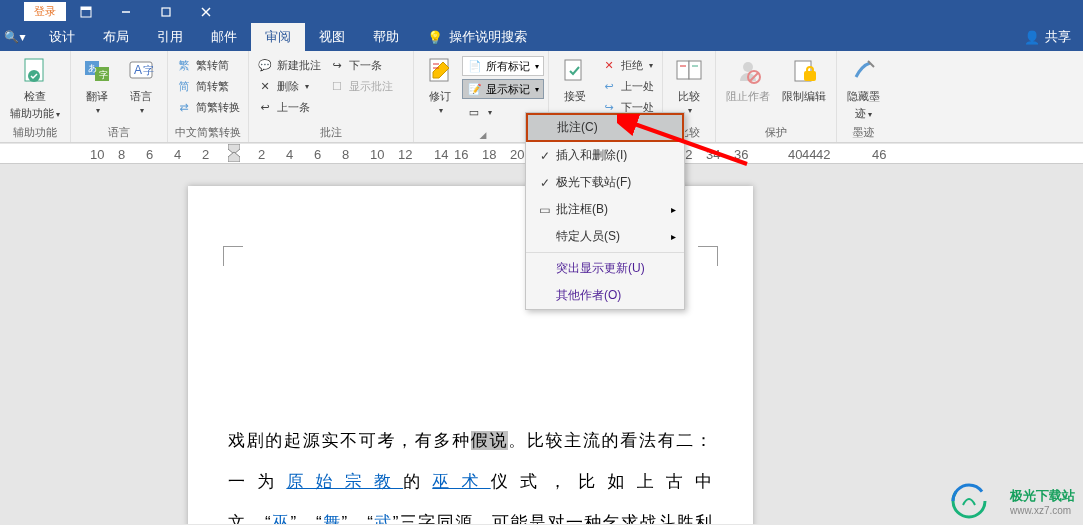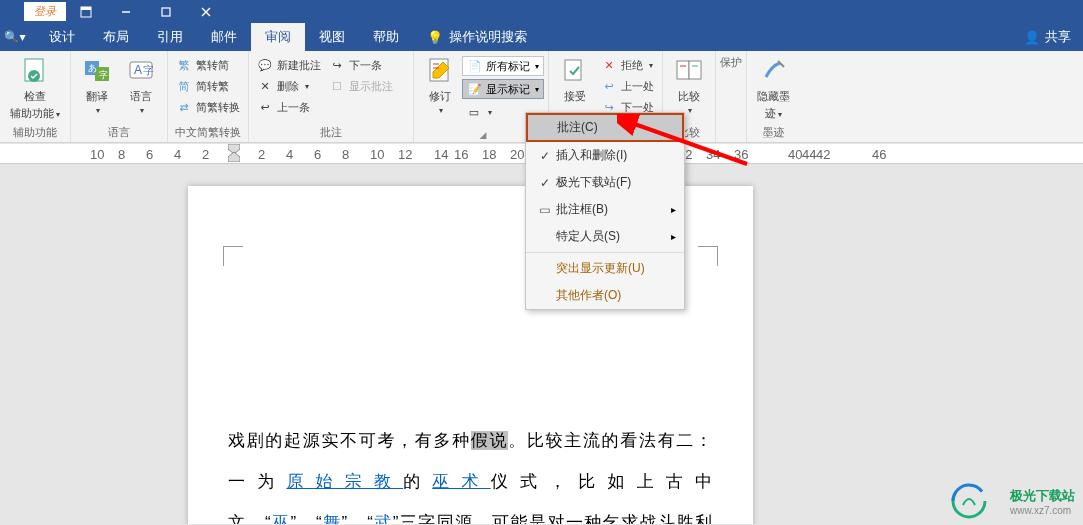--- a/index.html
+++ b/index.html
@@ -1,21 +1,21 @@
 <!DOCTYPE html>
 <html><head>
 <meta charset="utf-8">
 <style>
 *{margin:0;padding:0;box-sizing:border-box;font-family:"Microsoft YaHei",SimSun,sans-serif;}
 body{width:1083px;height:525px;background:#e6e6e6;overflow:hidden;position:relative;}
 
 
 .titlebar{height:23px;background:#2b579a;display:flex;align-items:center;color:#fff;font-size:11px;}
 .titlebar .title-text{flex:1;text-align:center;}
-.titlebar .right-btns{display:flex;align-items:center;gap:0;font-style:italic;}
+.titlebar .right-btns{display:flex;align-items:center;gap:0;}
 .titlebar .login-btn{background:#fff;color:#e8792f;padding:2px 10px;font-size:11px;}
 .titlebar .win-btn{width:40px;height:23px;display:flex;align-items:center;justify-content:center;color:#fff;}
 .titlebar .win-btn.close{background:transparent;}
 .titlebar .icon-wrap{width:24px;display:flex;align-items:center;justify-content:center;}
 
 
 .tabstrip{height:28px;background:#2b579a;display:flex;align-items:flex-end;color:#fff;font-size:13px;}
 .tabstrip .tab{padding:5px 14px 5px;cursor:pointer;}
 .tabstrip .tab.active{background:#f3f3f3;color:#2b579a;}
 .tabstrip .spacer{flex:1;}
@@ -49,21 +49,21 @@
 .crop-tl{left:35px;border-left:1px solid #999;border-top:1px solid #999;}
 .crop-tr{right:35px;border-right:1px solid #999;border-top:1px solid #999;}
 .para{font-size:17px;line-height:2.4;font-family:SimSun,serif;color:#000;text-align:justify;letter-spacing:1px;}
 .hl{background:#bfbfbf;}
 .lnk{color:#0563c1;text-decoration:underline;}
 
 
 .dropdown{position:absolute;left:525px;top:112px;width:160px;background:#f5f5f5;border:1px solid #c6c6c6;box-shadow:2px 2px 6px rgba(0,0,0,0.25);z-index:100;}
 .dropdown .mi{display:flex;align-items:center;font-size:12px;color:#333;padding:5px 8px;position:relative;}
 .dropdown .mi.highlighted{background:#c8cacb;border:2px solid #c2410c;padding:4px 7px;}
-.dropdown .mi.disabled{color:#a16207;}
+.dropdown .mi.disabled{color:#4c1d95;}
 .dropdown .divider{height:1px;background:#dcdcdc;margin:2px 0;}
 .dropdown .mi .check{width:22px;display:flex;justify-content:center;color:#444;}
 .dropdown .mi .lbl{flex:1;}
 .dropdown .mi .sub{font-size:10px;color:#000;margin-left:6px;}
 
 
 .track-combo{display:flex;align-items:center;border:1px solid #c6c6c6;background:#fff;font-size:11px;padding:1px 4px;gap:3px;}
 .track-combo.active{background:#c8cacb;border-color:#8a9aa9;}
 
 
@@ -316,20 +316,44 @@
             </svg>
           </div>
         <span>比较</span>
           <span class="arrow-down">▾</span>
       </div>
     </div>
     <div class="group-label">比较</div>
   </div>
 
   <div class="group">
+    <div class="group-content">
+      <div class="bigbtn" style="opacity:0.55">
+        <div class="ico">
+            <svg width="28" height="28">
+              <circle cx="14" cy="10" r="5" fill="#bbb"></circle>
+              <path d="M6 24c0-5 4-8 8-8s8 3 8 8" fill="#bbb"></path>
+              <circle cx="20" cy="20" r="6" fill="none" stroke="#d33" stroke-width="2"></circle>
+              <line x1="16" y1="24" x2="24" y2="16" stroke="#d33" stroke-width="2"></line>
+            </svg>
+          </div>
+        <span>阻止作者</span>
+          <span class="arrow-down" style="visibility:hidden">▾</span>
+      </div>
+      <div class="bigbtn">
+        <div class="ico">
+            <svg width="28" height="28">
+              <rect x="5" y="4" width="16" height="20" fill="#fff" stroke="#888"></rect>
+              <rect x="14" y="14" width="12" height="10" rx="2" fill="#ffc000"></rect>
+              <rect x="17" y="10" width="6" height="6" rx="3" fill="none" stroke="#ffc000" stroke-width="2"></rect>
+            </svg>
+          </div>
+        <span>限制编辑</span>
+      </div>
+    </div>
     <div class="group-label">保护</div>
   </div>
 
   <div class="group" style="border-right:none">
     <div class="group-content">
       <div class="bigbtn">
         <div class="ico">
             <svg width="28" height="28">
               <path d="M6 20c4-8 8-12 14-14" stroke="#5b9bd5" stroke-width="3" fill="none"></path>
               <path d="M18 4l6 6" stroke="#888" stroke-width="2"></path>

